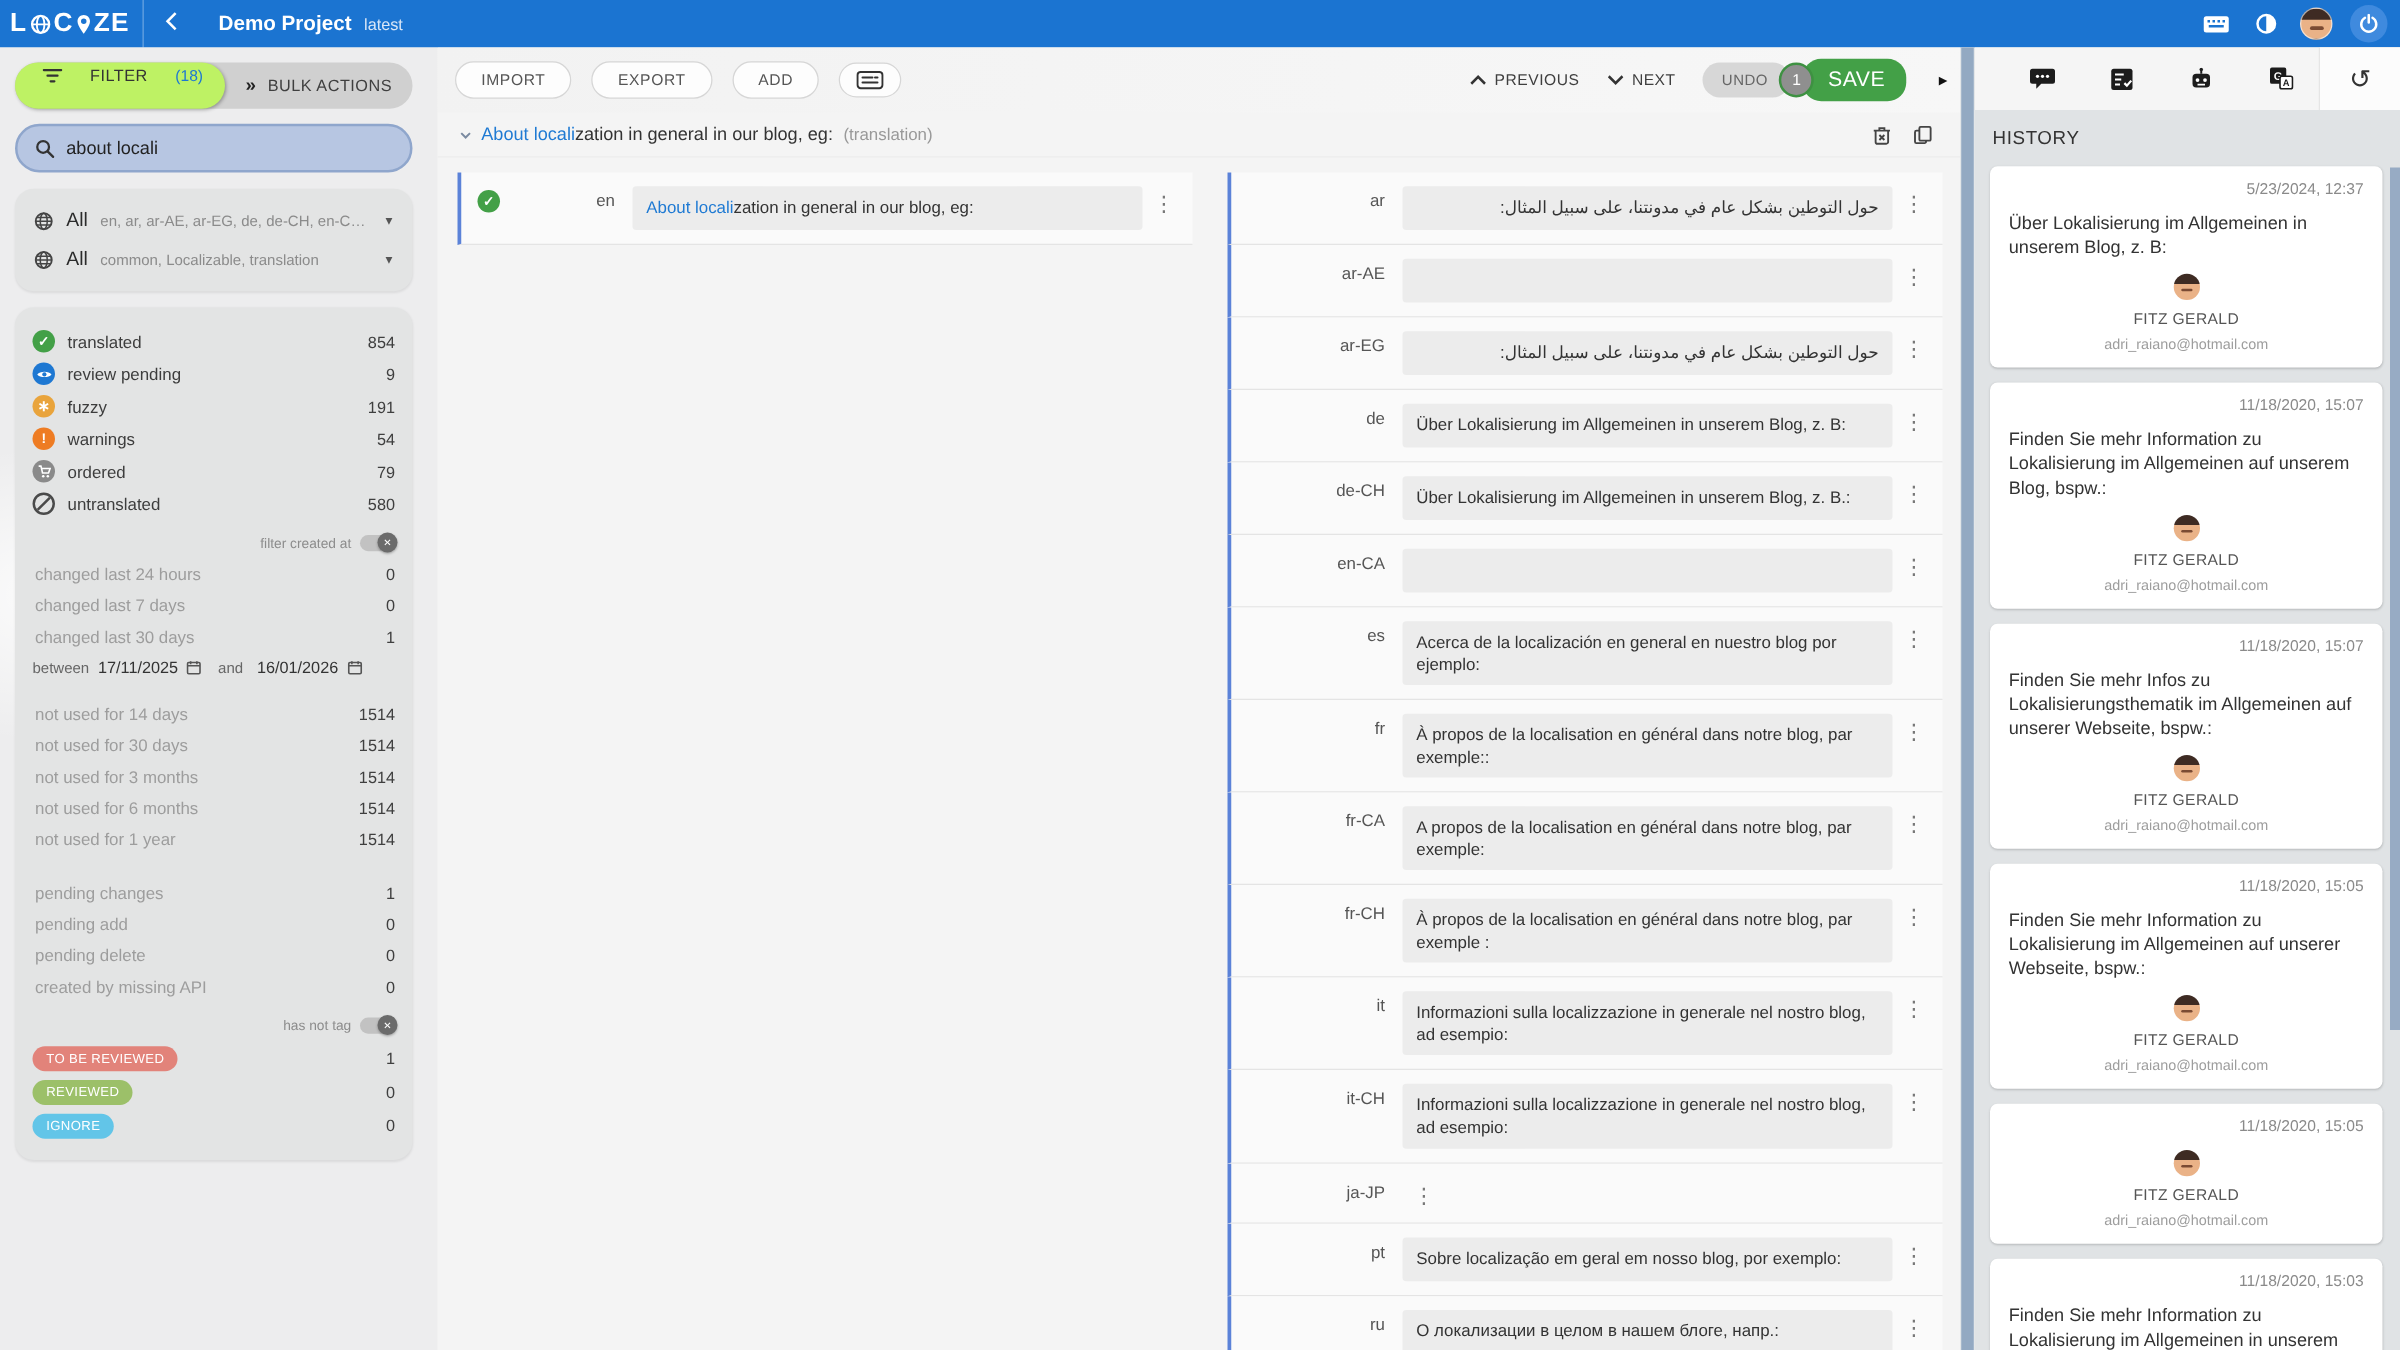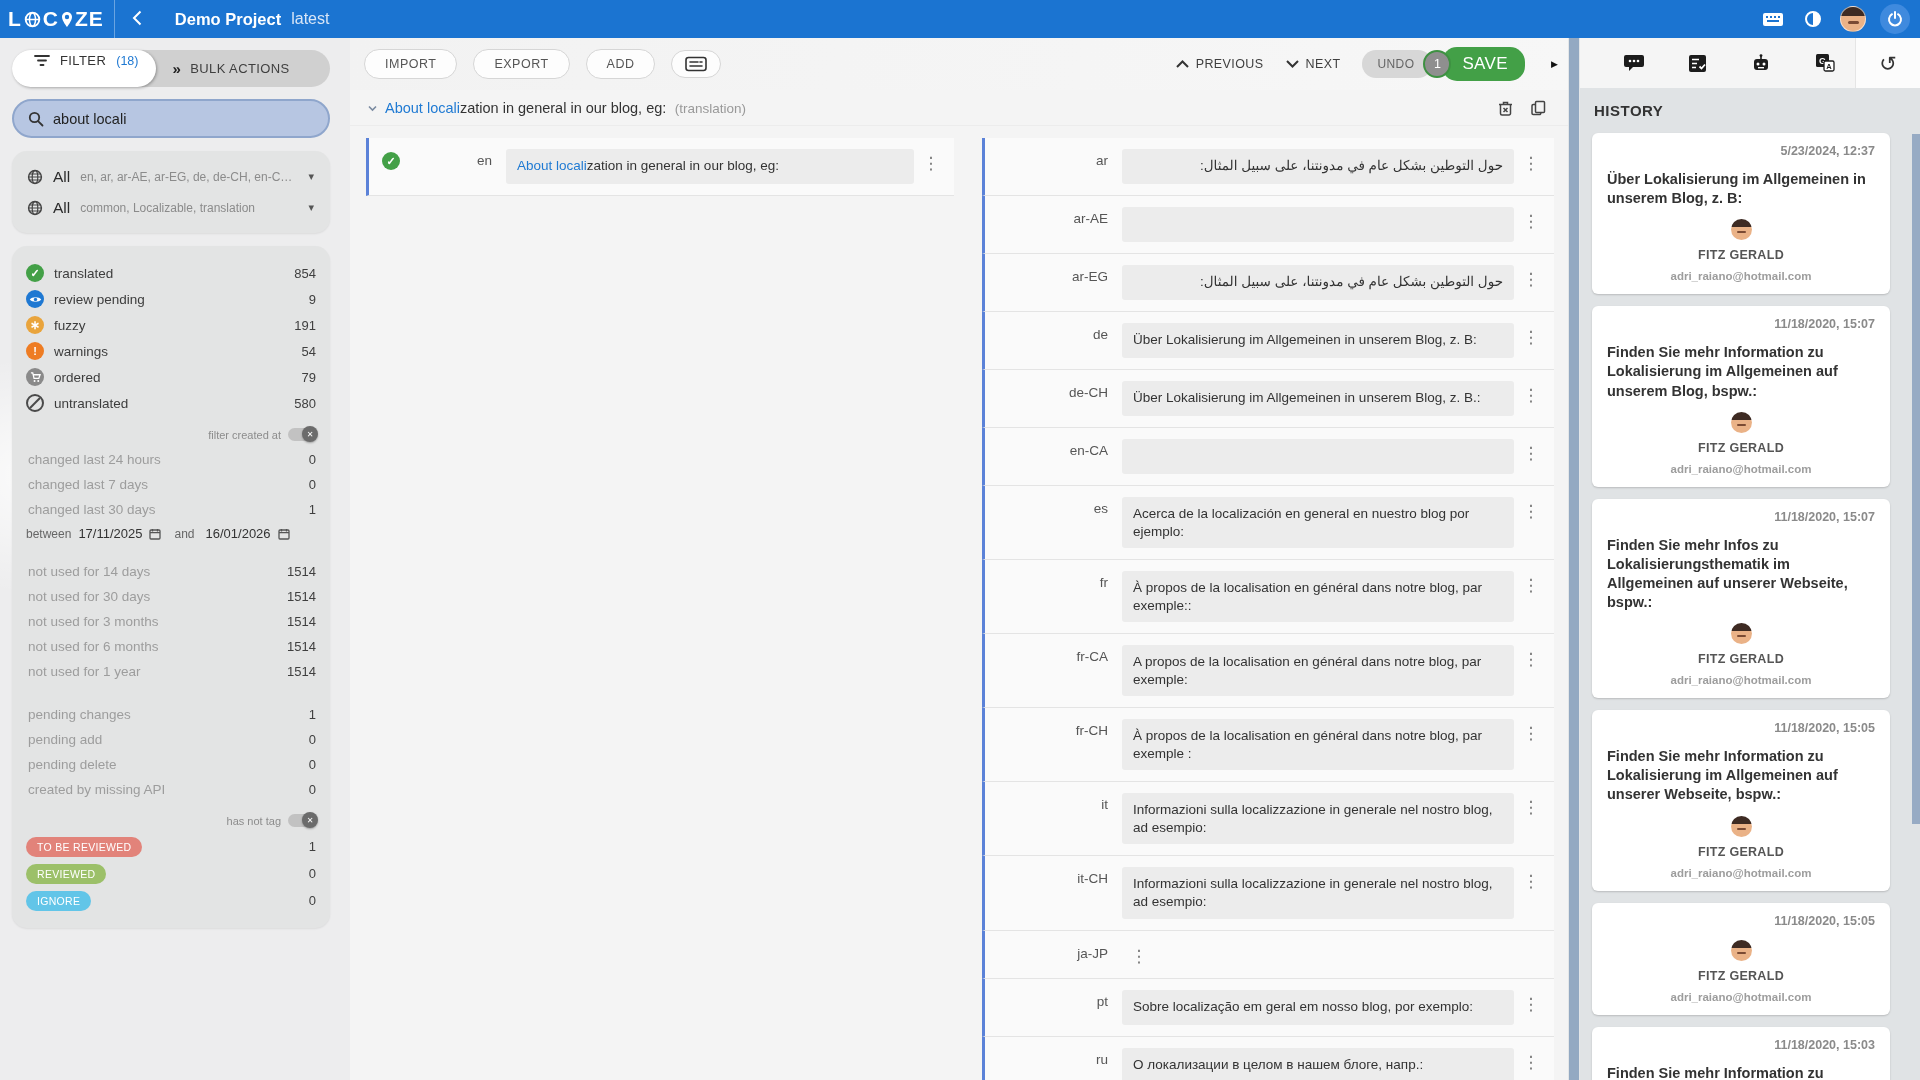--- a/index.html
+++ b/index.html
@@ -7,35 +7,35 @@
   body { font-family:"Liberation Sans", sans-serif; }
   .app { width:1920px; height:1080px; position:relative; overflow:hidden; background:#f4f4f4; }
 
   
   .topbar { height:38px; background:#1b74d1; display:flex; align-items:center; color:#fff; padding:0 10px 0 8px; }
   .brand { display:flex; align-items:center; font-weight:bold; font-size:21px; letter-spacing:1px; gap:1px; }
   .brand svg { display:block; }
   .tb-divider { width:1px; height:38px; background:rgba(255,255,255,.35); margin:0 2px 0 10px; }
   .back-btn { width:40px; height:38px; display:flex; align-items:center; justify-content:center; font-size:20px; cursor:pointer; }
   .proj-title { font-weight:bold; font-size:16.5px; margin-left:18px; }
-  .proj-env { font-size:16px; color:#d9e6f7; margin-left:10px; }
+  .proj-env { font-size:13px; color:#d9e6f7; margin-left:10px; }
   .tb-right { margin-left:auto; display:flex; align-items:center; gap:14px; }
   .tb-icon { width:26px; height:26px; display:flex; align-items:center; justify-content:center; cursor:pointer; }
   .avatar { width:26px; height:26px; border-radius:50%; background:linear-gradient(180deg,#3e2b23 0 38%,#eab287 38%); border:1px solid rgba(255,255,255,.6); position:relative; overflow:hidden; }
   .avatar::after { content:""; position:absolute; left:7px; top:14px; width:11px; height:3px; border-radius:2px; background:#7a4a33; }
   .power-btn { width:30px; height:30px; border-radius:50%; background:#3f8ade; display:flex; align-items:center; justify-content:center; cursor:pointer; }
 
   .shell { display:flex; height:1042px; }
 
   
   .sidebar { width:350px; background:#ededee; padding:12px 12px 0 12px; position:relative; overflow:hidden; flex:none; }
   .sidebar::before { content:""; position:absolute; inset:0; background:radial-gradient(ellipse 320px 200px at 15% 42%, rgba(255,255,255,.85), transparent 60%); pointer-events:none; }
   .sb-inner { position:relative; }
   .fb-wrap { background:#d0d0d0; border-radius:20px; display:flex; align-items:center; height:37px; width:318px; }
-  .filter-pill { background:#ffffff; border-radius:19px; height:37px; display:flex; align-items:center; padding:0 18px 16px 22px; gap:10px; box-shadow:1px 1px 3px rgba(0,0,0,.3); cursor:pointer; }
+  .filter-pill { background:#bef264; border-radius:19px; height:37px; display:flex; align-items:center; padding:0 18px 16px 22px; gap:22px; box-shadow:1px 1px 3px rgba(0,0,0,.3); cursor:pointer; }
   .filter-pill .f-label { font-size:13px; color:#333; letter-spacing:.4px; }
   .filter-pill .f-count { font-size:12.5px; color:#1e78d2; }
   .bulk-btn { flex:1; display:flex; align-items:center; gap:9px; padding:0 10px 0 16px; color:#3f3f3f; font-size:13px; letter-spacing:.4px; cursor:pointer; }
   .bulk-chev { font-weight:bold; font-size:15px; color:#222; }
 
   .search-pill { margin-top:12px; width:318px; height:39px; border-radius:20px; background:#b7c6e2; border:2px solid #8fa6cc; display:flex; align-items:center; padding:0 14px; gap:9px; }
   .search-pill input { border:none; outline:none; background:transparent; font-family:inherit; font-size:14.5px; color:#222; width:240px; }
 
   .sb-card { margin-top:13px; background:#e3e4e4; border-radius:15px; padding:10px 14px; width:318px; box-shadow:0 1px 2px rgba(0,0,0,.08); }
   .dd-row { display:flex; align-items:center; gap:10px; height:31px; cursor:pointer; }
@@ -106,21 +106,21 @@
   .main-scrollbar { width:12px; background:#e3e6e8; flex:none; position:relative; }
   .main-scrollbar .thumb { position:absolute; top:0; left:1px; width:10px; height:100%; background:#93a9c2; cursor:pointer; }
 
   
   .rightside { width:340px; flex:none; display:flex; flex-direction:column; background:#e0e3e5; }
   .panel-icons { height:50px; background:#f5f5f5; display:flex; align-items:center; flex:none; padding-left:22px; gap:0; }
   .pi-btn { flex:1; display:flex; align-items:center; justify-content:center; height:50px; cursor:pointer; color:#1c1c1c; }
   .pi-active { background:#fcfcfc; box-shadow:-1px 0 0 #e5e5e5; }
   .hist-glyph { font-size:21px; color:#333; line-height:1; }
 
-  .history { flex:1; overflow:hidden; position:relative; padding:0 28px 0 12px;font-weight:bold; }
+  .history { flex:1; overflow:hidden; position:relative; padding:0 12px 0 12px; }
   .history-head { padding:14px 2px 4px; font-size:15px; color:#333; letter-spacing:.5px; }
   .hcard { background:#fff; border-radius:6px; margin:10px 2px 12px 0; padding:11px 15px 12px; box-shadow:0 1px 2px rgba(0,0,0,.18); }
   .hdate { text-align:right; color:#8a8a8a; font-size:12.5px; margin-bottom:12px; }
   .htext { color:#333; font-size:14.5px; line-height:1.32; }
   .huser { margin-top:11px; display:flex; justify-content:flex-end; align-items:center; gap:8px;flex-direction:column; }
   .huser .mini-av { width:21px; height:21px; border-radius:50%; background:linear-gradient(180deg,#3e2b23 0 38%,#eab287 38%); position:relative; overflow:hidden; flex:none; }
   .huser .mini-av::after { content:""; position:absolute; left:6px; top:12px; width:9px; height:2px; border-radius:2px; background:#7a4a33; }
   .huser .uname { color:#555; font-size:12.5px; letter-spacing:.3px; }
   .huser .uemail { color:#9d9d9d; font-size:11.5px; }
   .hist-scroll { position:absolute; right:0; top:46px; width:8px; height:690px; background:#97abc4; cursor:pointer; }

